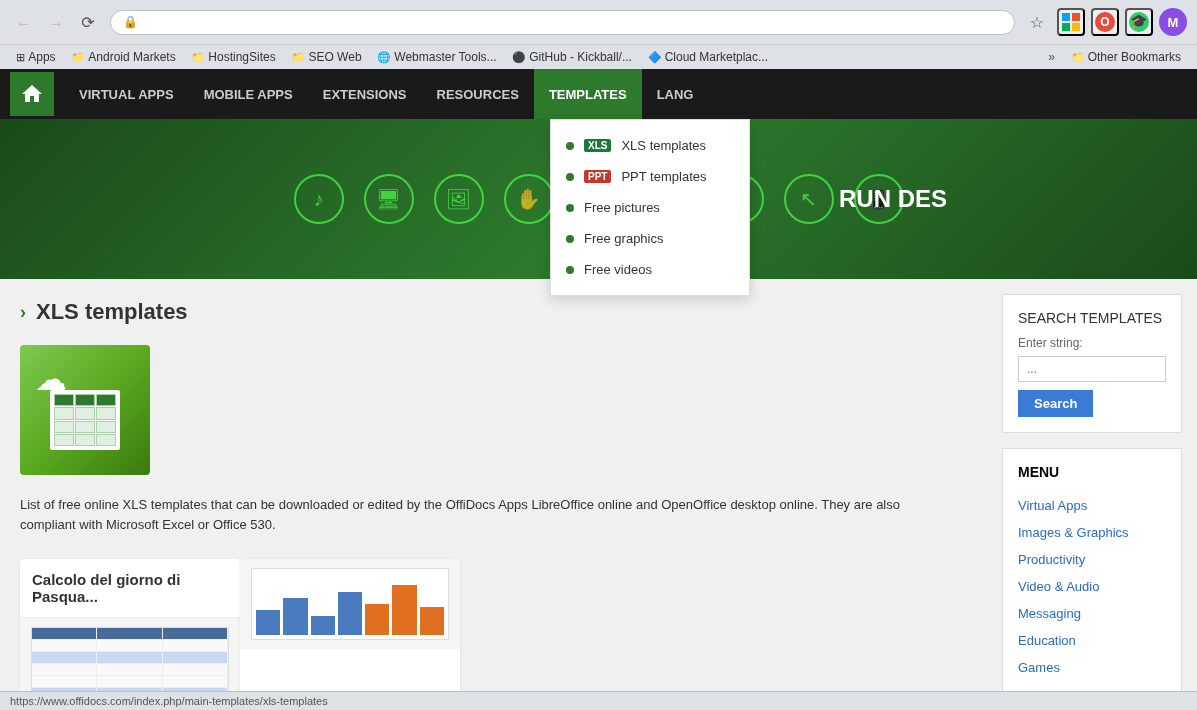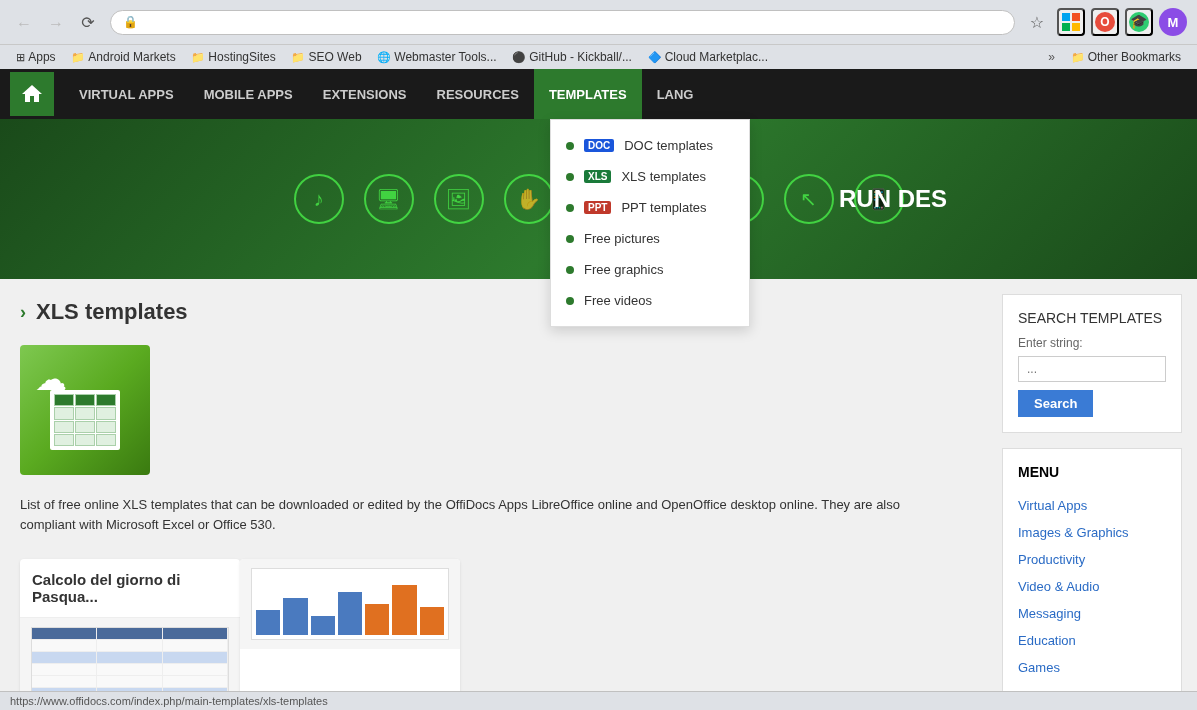--- a/index.html
+++ b/index.html
@@ -462,25 +462,20 @@
     <a class="nav-link">MOBILE APPS</a>
     <a class="nav-link">EXTENSIONS</a>
     <a class="nav-link">RESOURCES</a>
     <a class="nav-link active">TEMPLATES</a>
     <a class="nav-link">LANG</a>
   </nav>
 
   <div class="dropdown-overlay">
     <div class="dropdown-item">
       <span class="dropdown-dot"></span>
-      <span class="badge badge-doc">DOC</span>
-      <span>DOC templates</span>
-    </div>
-    <div class="dropdown-item">
-      <span class="dropdown-dot"></span>
       <span class="badge badge-xls">XLS</span>
       <span>XLS templates</span>
     </div>
     <div class="dropdown-item">
       <span class="dropdown-dot"></span>
       <span class="badge badge-ppt">PPT</span>
       <span>PPT templates</span>
     </div>
     <div class="dropdown-item">
       <span class="dropdown-dot"></span>

